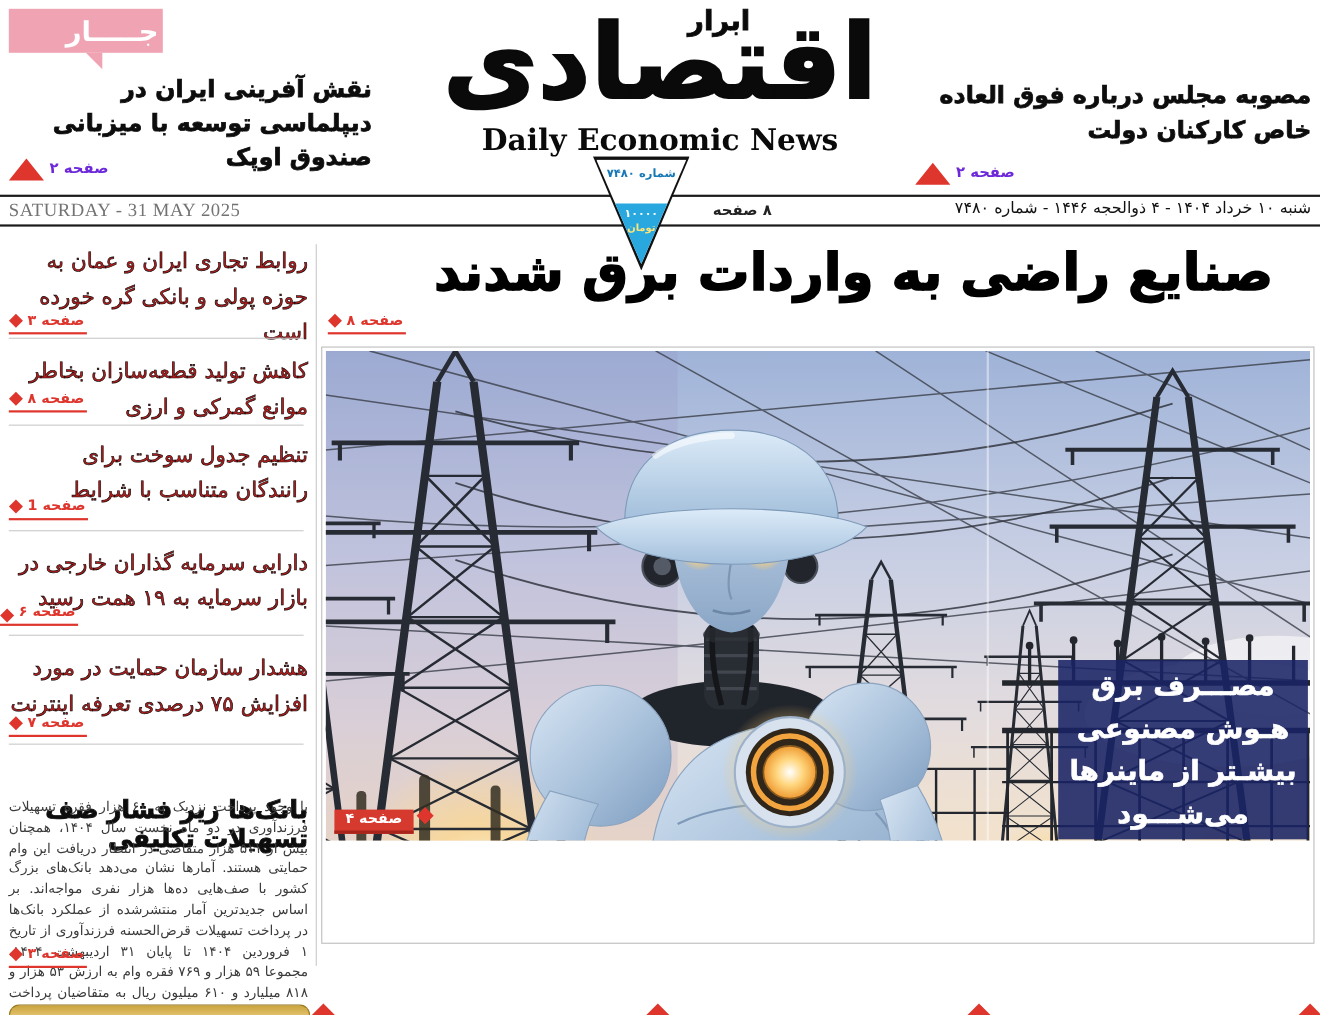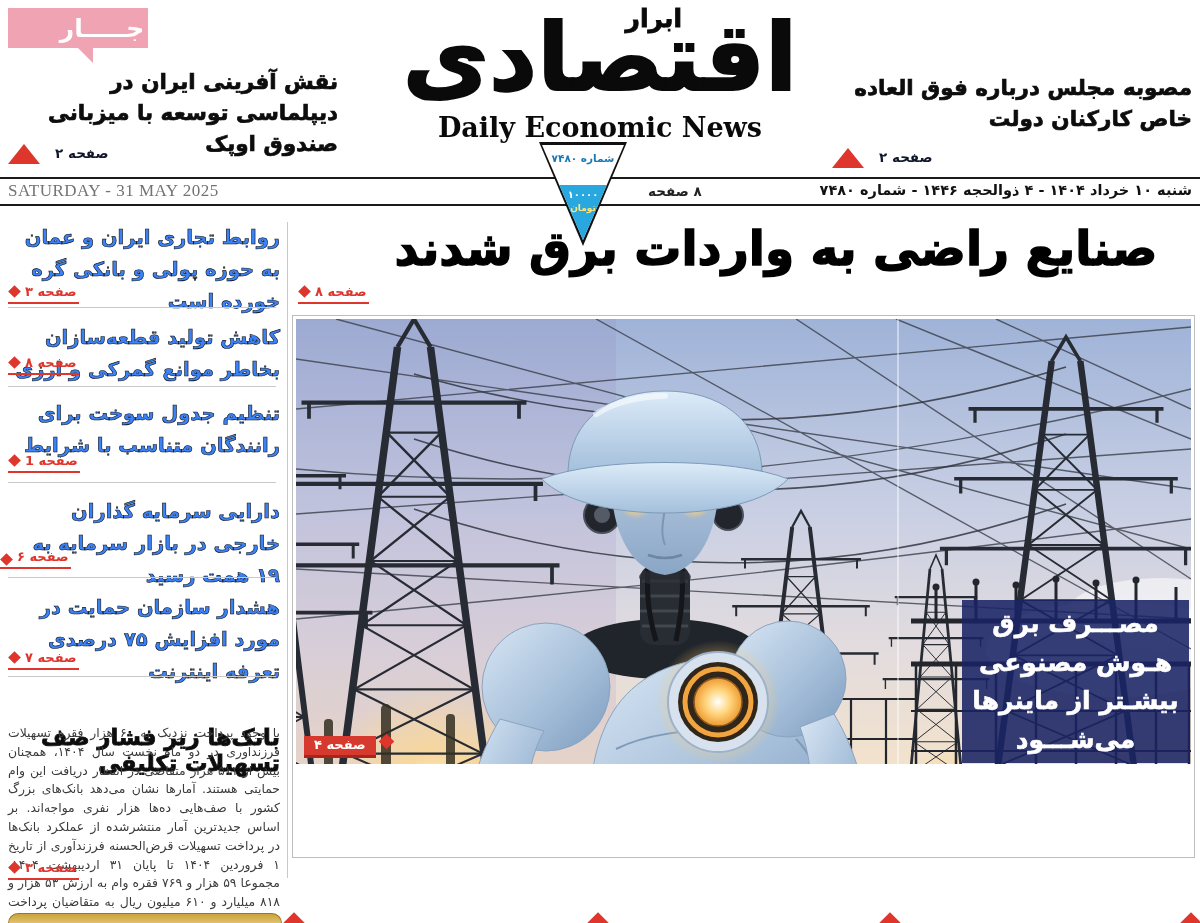--- a/index.html
+++ b/index.html
@@ -13,36 +13,36 @@
   .jaaar{left:8px;top:8px;width:92px;height:40px;background:#f0a3b3;color:#fff;
          font-weight:bold;font-size:25px;display:flex;align-items:center;justify-content:center;padding-left:48px;}
   .jaaar-tail{left:78px;top:48px;width:0;height:0;border-top:15px solid #f0a3b3;border-left:15px solid transparent;}
 
   .story-title{font-weight:bold;color:#0d0d0d;text-align:right;-webkit-text-stroke:0.7px #0d0d0d;}
   .tl-story{left:8px;top:66px;width:330px;font-size:21.5px;line-height:31px;}
   .tr-story{left:832px;top:72px;width:360px;font-size:21.5px;line-height:31px;}
 
   .tri-up{width:0;height:0;border-left:16px solid transparent;border-right:16px solid transparent;
           border-bottom:20px solid var(--red);}
-  .plabel-plain{display:inline-flex;direction:rtl;align-items:center;gap:15px;color:#0f172a;
+  .plabel-plain{display:inline-flex;direction:rtl;align-items:center;gap:5px;color:#6d28d9;
                 font-size:13.5px;font-weight:bold;}
 
   .masthead{left:395px;top:8px;width:410px;height:168px;text-align:center;}
   .logo-fa{position:relative;font-size:94px;line-height:100px;font-weight:bold;color:#0a0a0a;
            direction:rtl;-webkit-text-stroke:2px #0a0a0a;letter-spacing:-2px;}
   .logo-fa-small{position:absolute;top:-2px;right:118px;font-size:25px;line-height:25px;
                  -webkit-text-stroke:0.8px #0a0a0a;background:#fff;padding:0 5px;letter-spacing:0;}
   .logo-en{font-family:"DejaVu Serif",serif;font-weight:bold;font-size:27px;color:#0a0a0a;
            margin-top:4px;letter-spacing:0px;}
 
   .dateline-top{left:0;top:177px;width:1200px;height:2px;background:#1a1a1a;}
   .dateline-bot{left:0;top:204px;width:1200px;height:2px;background:#1a1a1a;}
   .date-en{left:8px;top:181px;font-family:"Liberation Serif",serif;font-size:17px;color:#737373;letter-spacing:0.5px;}
   .pages-count{left:648px;top:183px;font-size:13.5px;color:#222;font-weight:bold;}
-  .date-fa{right:8px;top:182px;font-size:14.5px;color:#111;font-weight:bold;}
+  .date-fa{right:8px;top:182px;font-size:14.5px;color:#111;font-weight:normal;}
 
   
   .issue-tri{left:539px;top:142px;width:88px;height:104px;
              clip-path:polygon(0 0,100% 0,50% 100%);background:#111;}
   .issue-tri-inner{position:absolute;left:3px;top:3px;width:82px;height:95px;
              clip-path:polygon(0 0,100% 0,50% 100%);background:#fff;}
   .issue-tri-blue{position:absolute;left:0;top:42%;width:100%;height:58%;background:#29a8e0;}
   .issue-no{position:absolute;left:0;top:7px;width:100%;text-align:center;font-size:10.5px;
             color:#1779b5;font-weight:bold;direction:rtl;}
   .issue-price{position:absolute;left:0;top:44px;width:100%;text-align:center;font-size:10px;
@@ -53,21 +53,21 @@
   
   .plabel{display:inline-flex;direction:rtl;align-items:center;gap:6px;color:var(--red);
           font-size:13px;font-weight:bold;padding:0 2px 3px 2px;border-bottom:2.5px solid var(--red);}
   .diamond{width:9px;height:9px;background:var(--red);transform:rotate(45deg);flex:0 0 auto;}
 
   
   .lead-title{left:360px;top:214px;width:832px;font-size:47px;line-height:70px;font-weight:bold;
               color:#000;text-align:center;direction:rtl;-webkit-text-stroke:1.4px #000;}
 
   
-  .side-title{width:272px;font-size:19.5px;line-height:32px;font-weight:bold;color:#3b82f6;
+  .side-title{width:272px;font-size:19.5px;line-height:32px;font-weight:normal;color:#b91c1c;
               text-align:right;direction:rtl;-webkit-text-stroke:0.6px #0d0d0d;}
   .hsep{height:1px;background:#c9c9c9;}
   .vsep{width:1px;background:#c9c9c9;}
   .bank-title{left:8px;top:724px;width:272px;font-size:22.5px;font-weight:bold;color:#0d0d0d;
               text-align:right;direction:rtl;-webkit-text-stroke:0.8px #0d0d0d;}
   .bank-body{left:8px;top:724px;width:272px;font-size:12.4px;line-height:18.8px;color:#3b3b3b;
              text-align:justify;direction:rtl;}
 
   
   .photo-frame{left:292px;top:315px;width:903px;height:543px;border:1px solid #bdbdbd;

